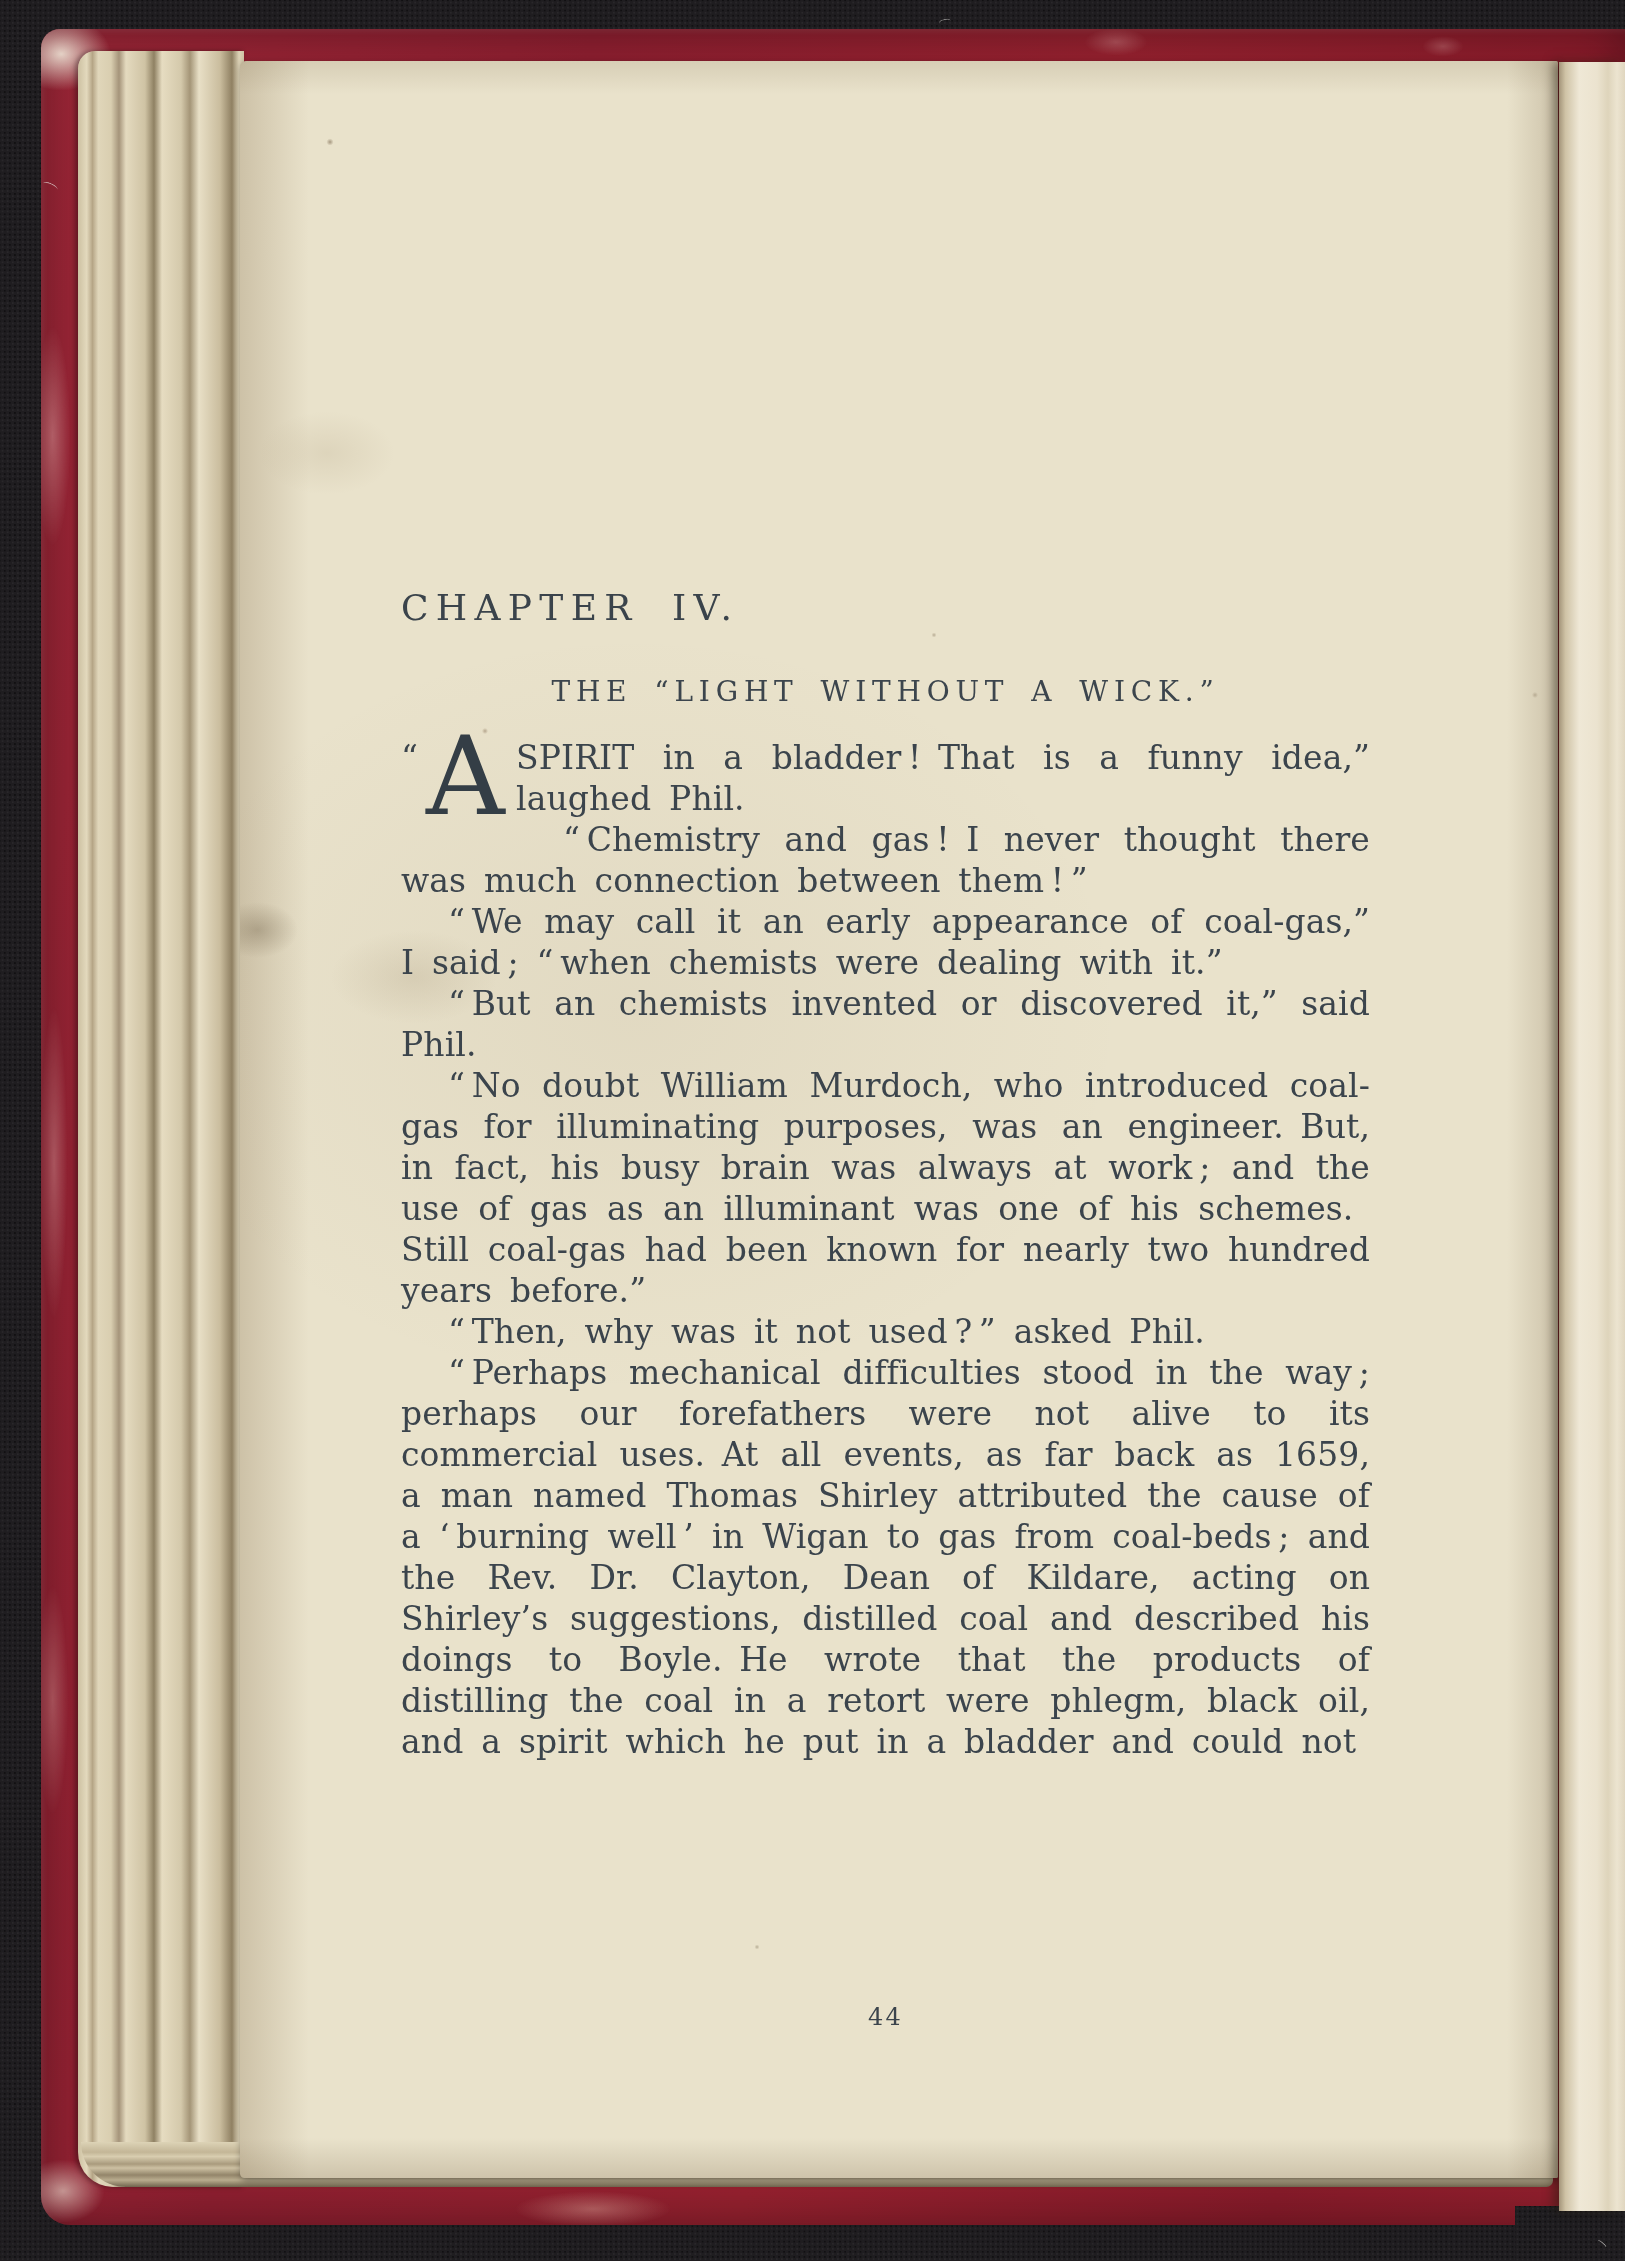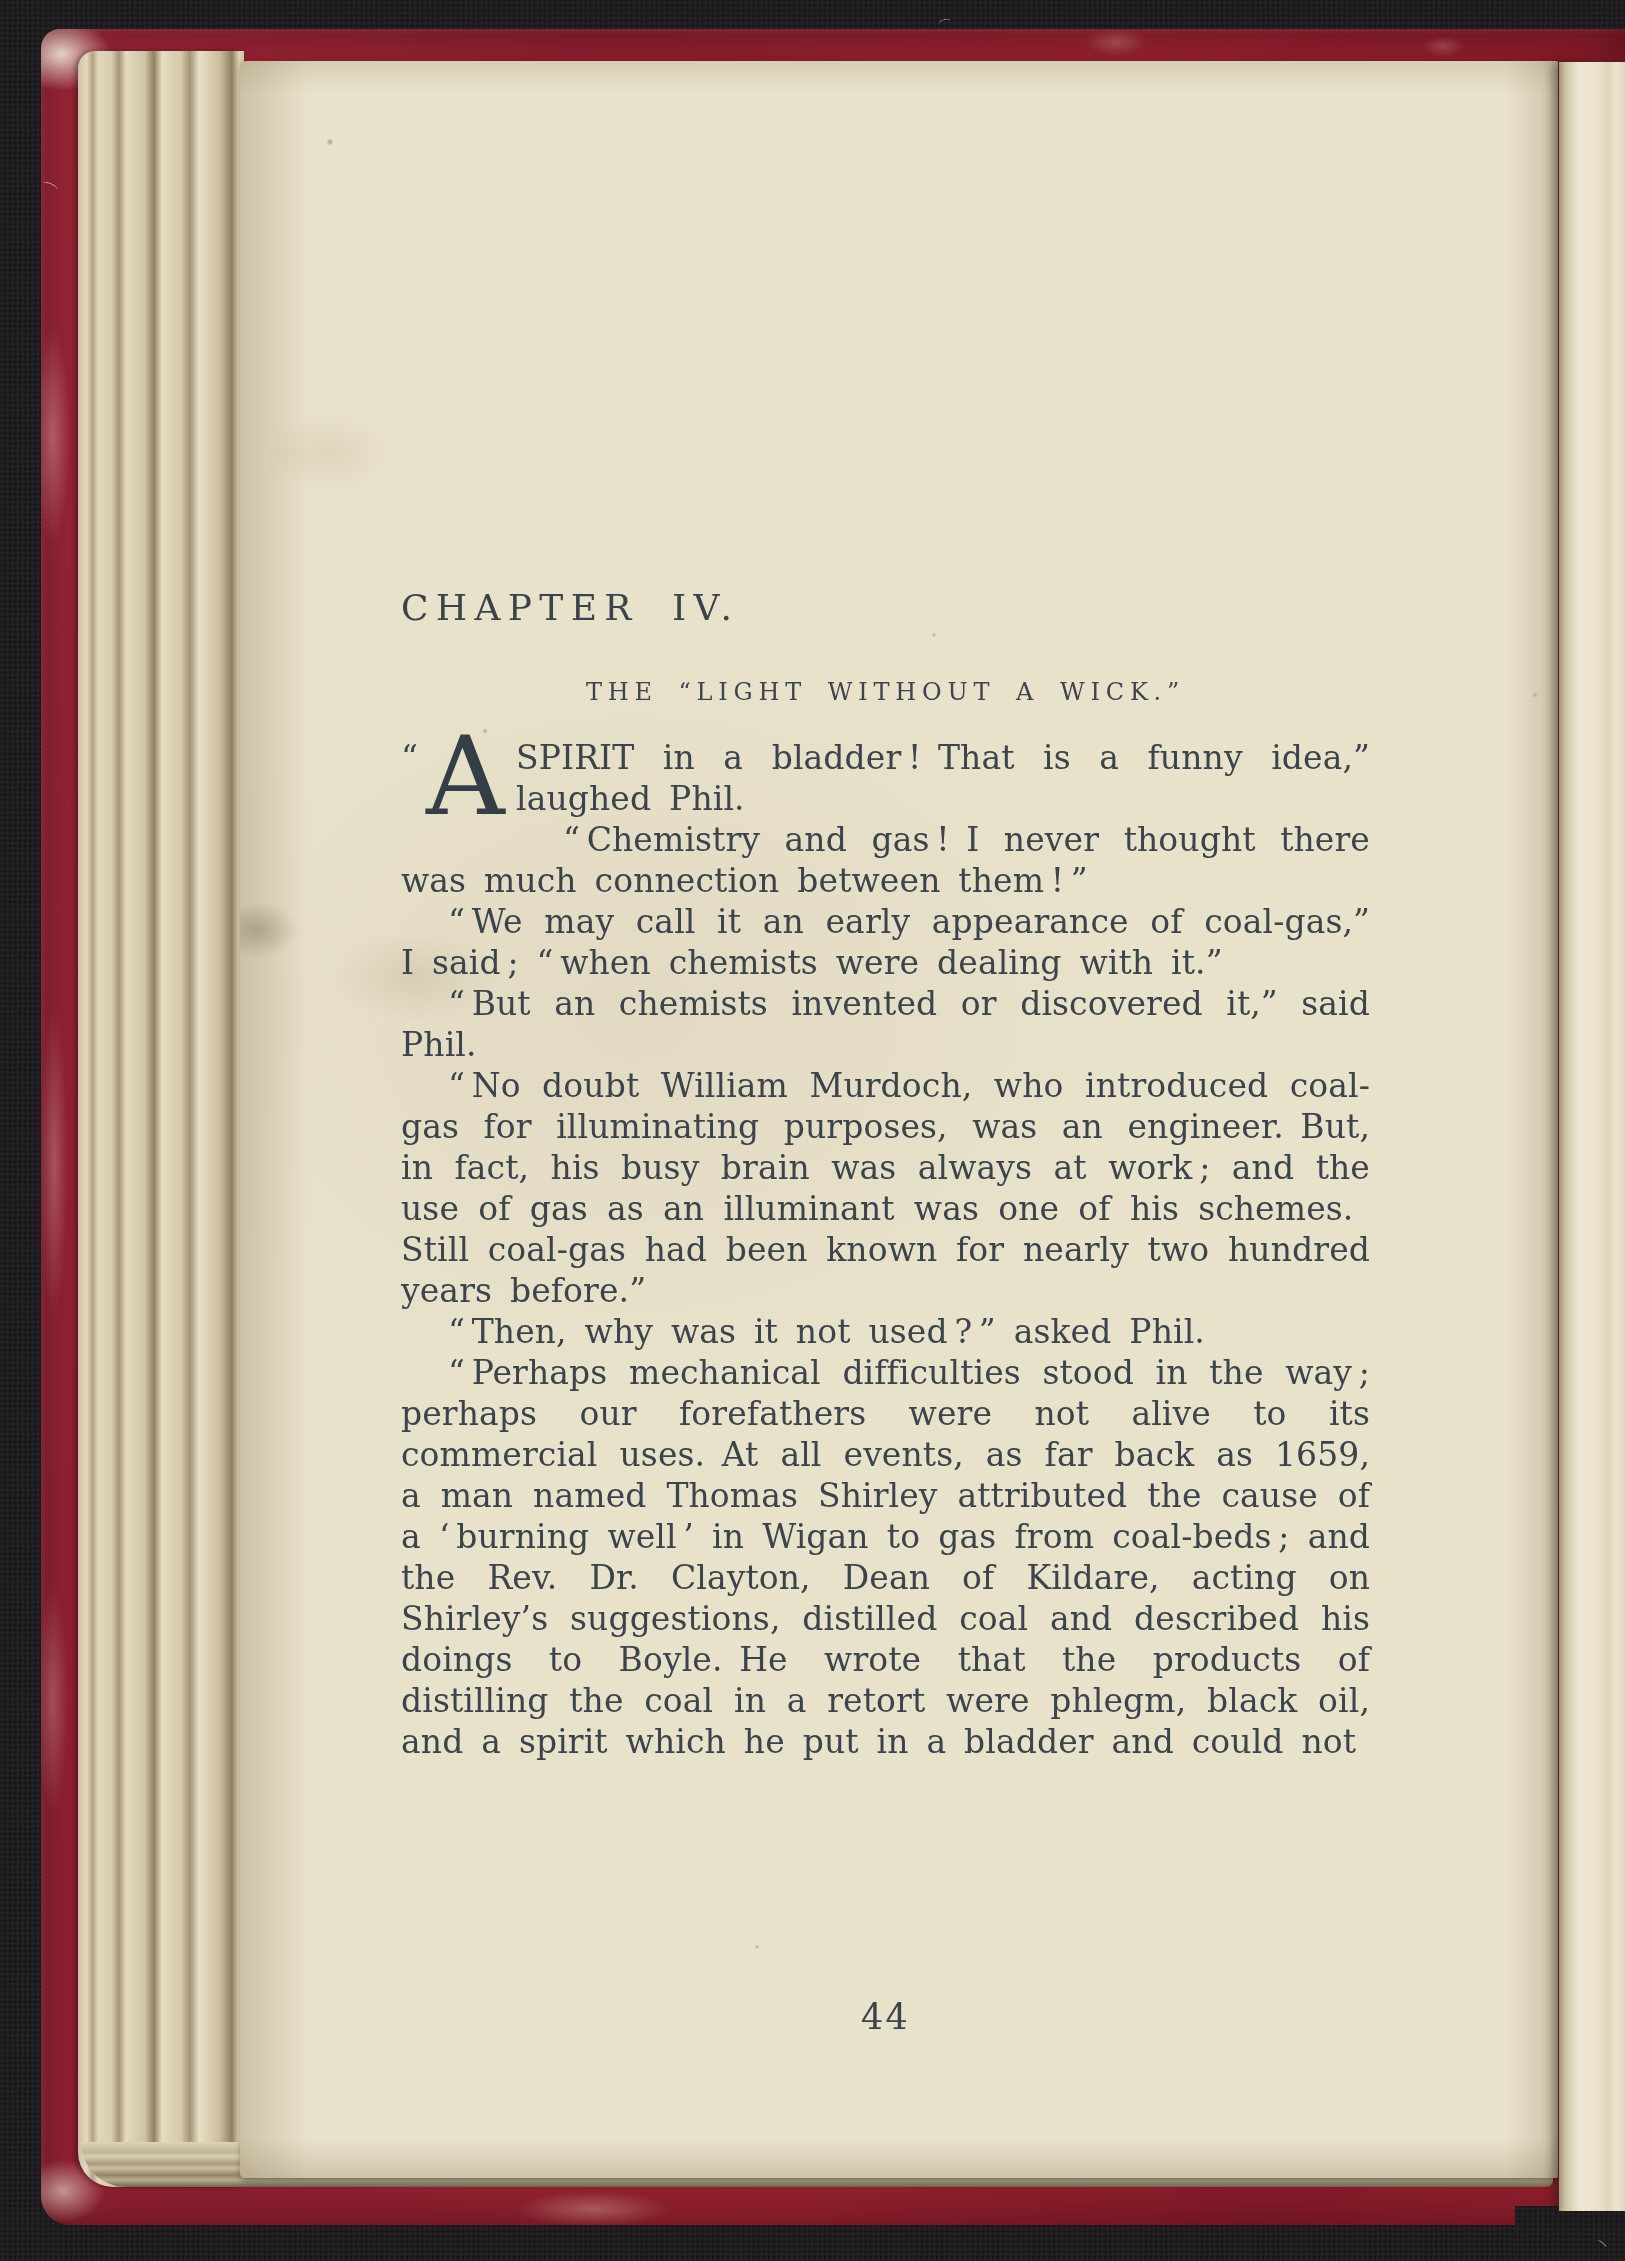--- a/index.html
+++ b/index.html
@@ -85,38 +85,38 @@
   }
   .content{
     position:absolute;left:161px;top:0;width:969px;
     color:#3b444c;
   }
   .chapter-heading{
     margin:528px 0 0 0;font-size:36px;line-height:38px;font-weight:400;
     letter-spacing:7.3px;word-spacing:14.5px;text-align:left;color:#3a434b;
   }
   .chapter-subtitle{
-    margin:52px 0 8px 0;font-size:24px;line-height:26px;font-weight:400;
+    margin:52px 0 8px 0;font-size:28px;line-height:26px;font-weight:400;
     letter-spacing:5.8px;word-spacing:7.3px;text-align:center;color:#3c454d;
   }
   .paragraphs{margin-top:32px;min-height:1244px;}
   .paragraphs p{
     margin:0;font-size:33px;line-height:41px;text-align:justify;
     text-indent:47px;word-spacing:7.3px;letter-spacing:0.1px;
     color:#3b444c;hyphens:none;
   }
   .paragraphs p.para-first{text-indent:0;position:relative;}
   .dc-space{float:left;width:115px;height:83px;}
   .dc-quote{position:absolute;left:0;top:3.6px;font-size:33px;line-height:33px;}
   .dc-letter{
     position:absolute;left:25px;top:-4.4px;font-size:109px;line-height:87px;
     color:#343e46;letter-spacing:0;
   }
   .folio{
-    margin-top:20.3px;text-align:center;font-size:35px;line-height:32px;
+    margin-top:20.3px;text-align:center;font-size:24px;line-height:32px;
     letter-spacing:2.2px;color:#3b444c;
   }
   .lint{position:absolute;border-radius:50%;}
   .lint-1{left:42px;top:183px;width:16px;height:6.5px;border-top:1.5px solid rgba(232,230,226,0.65);transform:rotate(24deg);}
   .lint-2{left:939px;top:19px;width:11.6px;height:5.1px;border-top:1.5px solid rgba(232,230,226,0.55);transform:rotate(-12deg);}
   .lint-3{left:1596px;top:2242px;width:11px;height:4.4px;border-top:1.5px solid rgba(232,230,226,0.6);transform:rotate(40deg);}
 </style>
 </head>
 <body>
 

